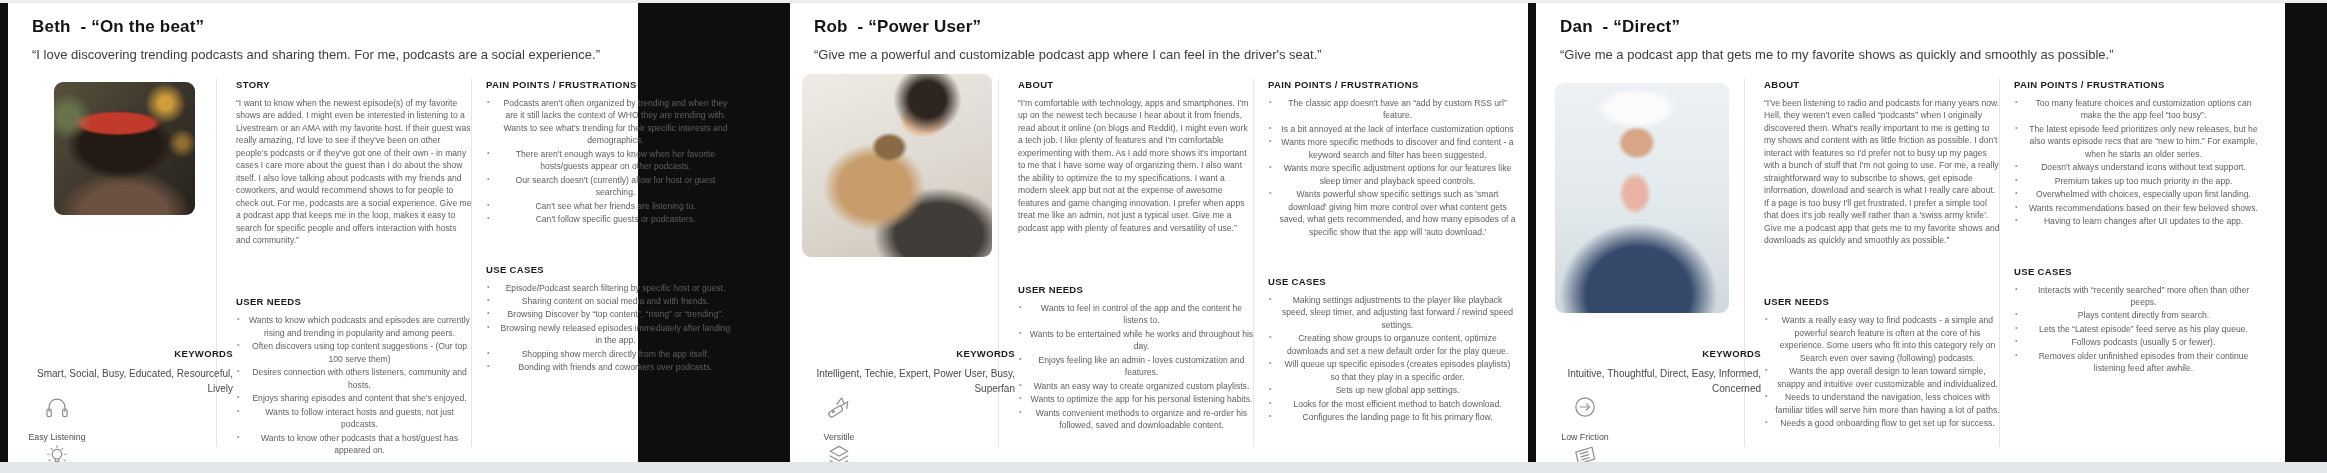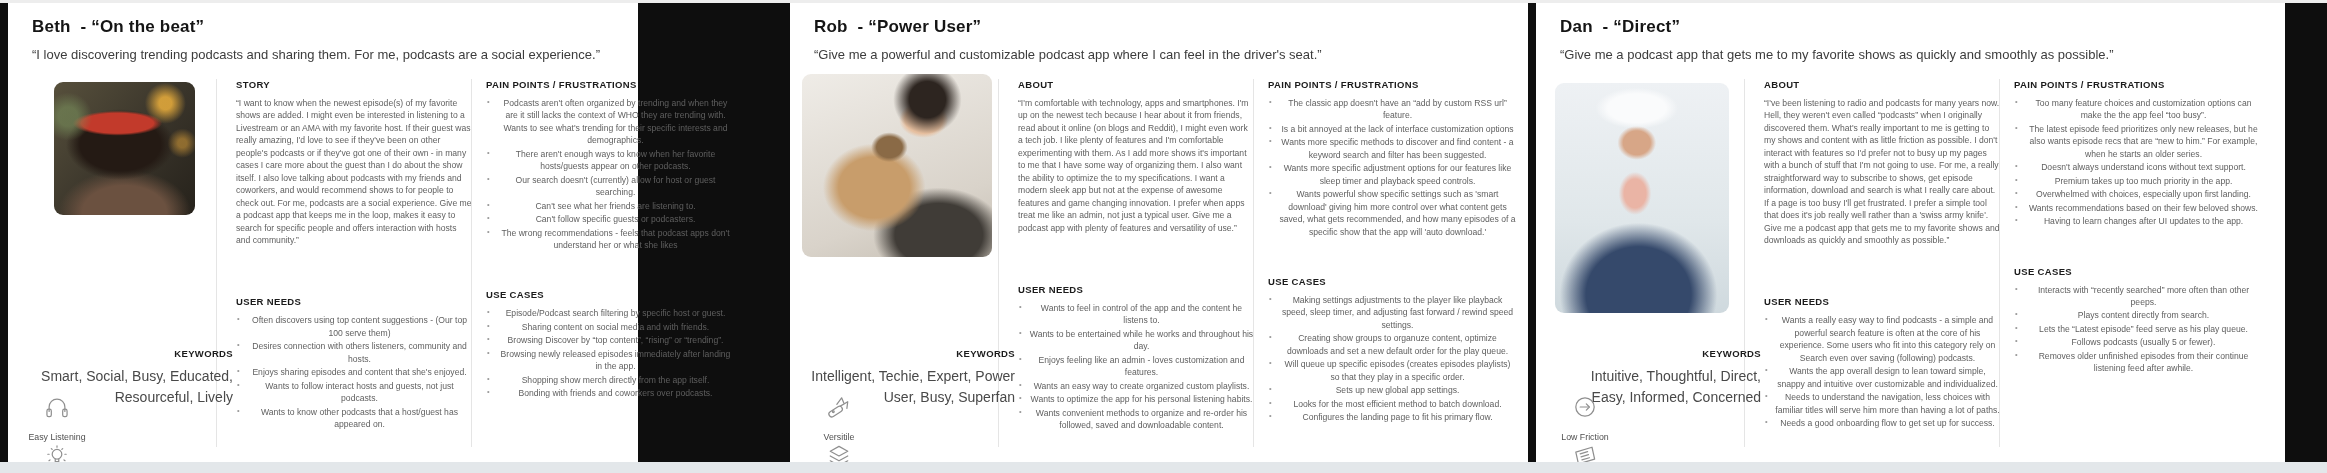--- a/index.html
+++ b/index.html
@@ -45,21 +45,21 @@
   .col-a{left:228px;width:236px;}
   .col-b{left:478px;width:248px;}
   .sec-label{margin:0 0 7px 0;font-size:9.5px;font-weight:700;color:#1b1b1b;letter-spacing:.35px;}
   .para{margin:0;font-size:8.6px;color:#5f5f5f;line-height:1.45;}
   .bullets{list-style:none;margin:0;padding:0;}
   .bullets li{position:relative;padding-left:11px;font-size:8.6px;color:#5f5f5f;line-height:1.45;margin-bottom:1px;text-align:center;}
   .bullets li::before{content:"•";position:absolute;left:1px;top:0;color:#9b9b9b;font-size:7.5px;}
   .col-a .sec + .sec{margin-top:50px;}
   .col-b .sec + .sec{margin-top:38px;}
   .kw{position:absolute;left:20px;top:345px;width:205px;text-align:right;}
-  .kw-text{font-size:14px;color:#494949;line-height:1.5;}
+  .kw-text{font-size:10px;color:#494949;line-height:1.5;}
   .traits{position:absolute;left:12px;top:390px;width:228px;display:flex;justify-content:flex-start;flex-direction:column;}
   .trait{display:flex;flex-direction:column;align-items:center;width:74px;}
   .ticon svg{width:28px;height:28px;stroke:#8f8f8f;fill:none;stroke-width:1.4;stroke-linecap:round;stroke-linejoin:round;}
   .trait-label{margin-top:7px;font-size:8.8px;color:#4f4f4f;white-space:nowrap;}
 </style>
 </head>
 <body>
 
 <div class="page" id="cards-root">
   <div class="topline"></div>
@@ -71,38 +71,38 @@
     <div class="vdiv d1"></div>
     <div class="vdiv d2"></div>
     <div class="col col-a">
       <div class="sec">
         <h2 class="sec-label">STORY</h2>
         <p class="para">“I want to know when the newest episode(s) of my favorite shows are added. I might even be interested in listening to a Livestream or an AMA with my favorite host. If their guest was really amazing, I'd love to see if they've been on other people's podcasts or if they've got one of their own - in many cases I care more about the guest than I do about the show itself. I also love talking about podcasts with my friends and coworkers, and would recommend shows to for people to check out. For me, podcasts are a social experience. Give me a podcast app that keeps me in the loop, makes it easy to search for specific people and offers interaction with hosts and community.”</p>
       </div>
       <div class="sec">
         <h2 class="sec-label">USER NEEDS</h2>
         <ul class="bullets">
+            <li>Wants to know which podcasts and episodes are currently rising and trending in popularity and among peers.</li>
             <li>Often discovers using top content suggestions - (Our top 100 serve them)</li>
             <li>Desires connection with others listeners, community and hosts.</li>
             <li>Enjoys sharing episodes and content that she's enjoyed.</li>
             <li>Wants to follow interact hosts and guests, not just podcasts.</li>
             <li>Wants to know other podcasts that a host/guest has appeared on.</li>
           </ul>
       </div>
     </div>
     <div class="col col-b">
       <div class="sec">
         <h2 class="sec-label">PAIN POINTS / FRUSTRATIONS</h2>
         <ul class="bullets">
             <li>Podcasts aren't often organized by trending and when they are it still lacks the context of WHO they are trending with. Wants to see what's trending for their specific interests and demographics.</li>
             <li>There aren't enough ways to know when her favorite hosts/guests appear on other podcasts.</li>
             <li>Our search doesn't (currently) allow for host or guest searching.</li>
             <li>Can't see what her friends are listening to.</li>
             <li>Can't follow specific guests or podcasters.</li>
-            <li>The wrong recommendations - feels that podcast apps don't understand her or what she likes</li>
           </ul>
       </div>
       <div class="sec">
         <h2 class="sec-label">USE CASES</h2>
         <ul class="bullets">
             <li>Episode/Podcast search filtering by specific host or guest.</li>
             <li>Sharing content on social media and with friends.</li>
             <li>Browsing Discover by “top content”, “rising” or “trending”.</li>
             <li>Browsing newly released episodes immediately after landing in the app.</li>
             <li>Shopping show merch directly from the app itself.</li>

